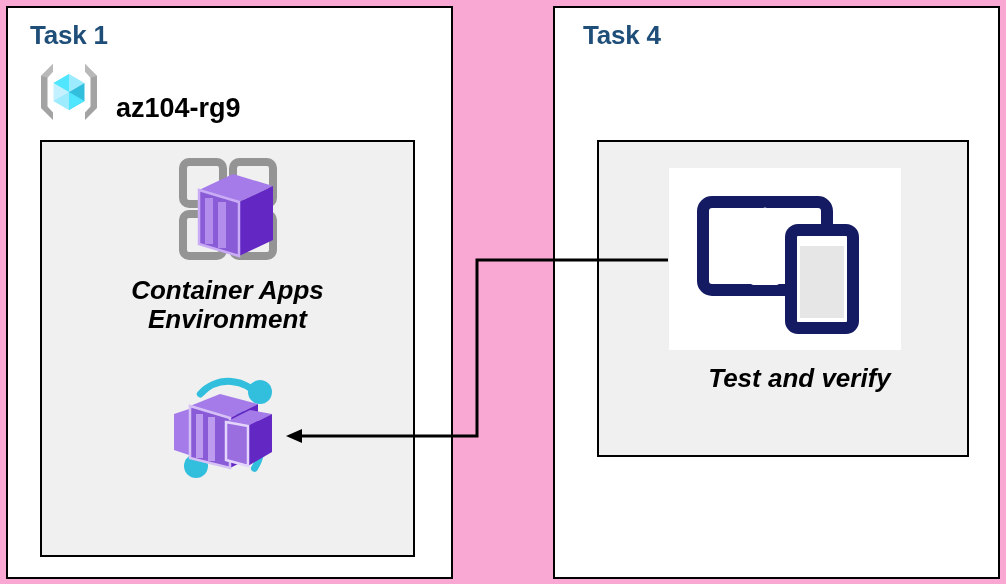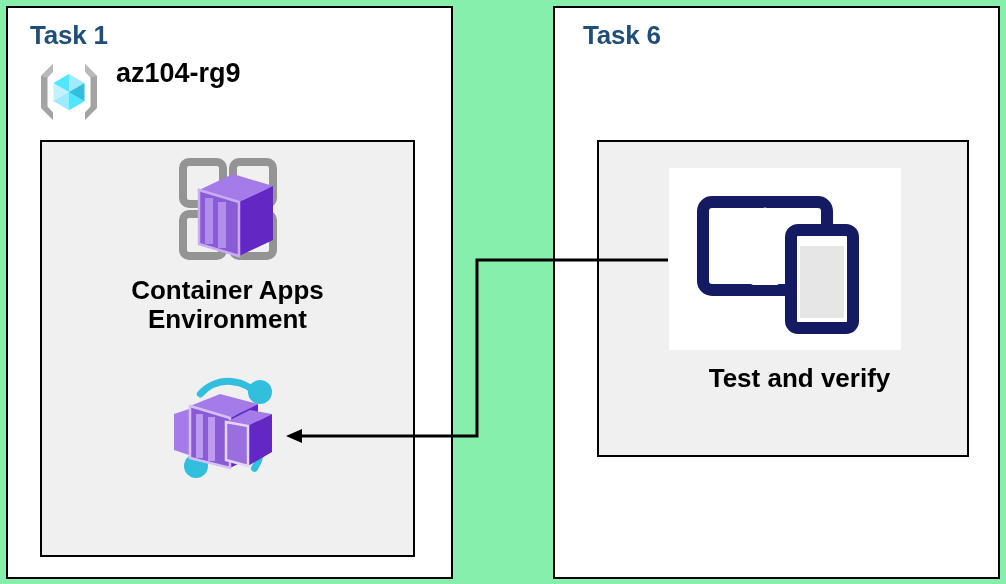--- a/index.html
+++ b/index.html
@@ -7,21 +7,21 @@
     padding: 0;
     background: #ffffff;
   }
   body {
     font-family: "Liberation Sans", sans-serif;
   }
   #canvas {
     position: relative;
     width: 1006px;
     height: 584px;
-    background: #86efac;
+    background: #f9a8d4;
     overflow: hidden;
   }
 
   
   .task-box {
     position: absolute;
     background: #ffffff;
     border: 2px solid #000000;
     box-sizing: border-box;
   }
@@ -38,21 +38,21 @@
   }
   #task1-title { left: 30px; top: 20px; }
   #task2-title { left: 583px; top: 20px; }
 
   
   #rg-row {
     position: absolute;
     left: 36px;
     top: 58px;
     display: flex;
-    align-items: flex-start;
+    align-items: flex-end;
     gap: 14px;
   }
   #rg-label {
     font-size: 27px;
     font-weight: bold;
     color: #000000;
     white-space: nowrap;
   }
 
   
@@ -64,20 +64,21 @@
   }
   #task1-inner { left: 40px;  top: 140px; width: 375px; height: 417px; }
   #task2-inner { left: 597px; top: 140px; width: 372px; height: 317px; }
 
   
   .node {
     position: absolute;
     display: flex;
     flex-direction: column;
     align-items: center;
+    font-style: italic;
   }
   .node-label {
     font-size: 26px;
     font-weight: bold;
     color: #000000;
     text-align: center;
     line-height: 1.12;
     white-space: pre-line;
     margin-top: 4px;
   }
@@ -186,21 +187,21 @@
         <path d="M64 50 L64 88 L86 94 L86 54 Z" fill="#9B6EE0"></path>
         <path d="M64 50 L86 54 L110 42 L88 38 Z" fill="#A47BE8"></path>
         <path d="M86 54 L86 94 L110 80 L110 42 Z" fill="#6327C4"></path>
         <path d="M64 50 L64 88 L86 94 L86 54 Z" fill="none" stroke="#E3D5FB" stroke-width="2.5"></path>
       </svg>
     </span>
   </div>
 
   <div id="task2-box" class="task-box"></div>
 
-  <div id="task2-title" class="task-title">Task 6</div>
+  <div id="task2-title" class="task-title">Task 4</div>
 
   <div id="task2-inner" class="inner-panel"></div>
 
   <div id="node-test" class="node">
     <span class="white-tile">
       <span>
         <svg width="180" height="150" viewBox="0 0 180 150">
 
           <rect x="8" y="18" width="124" height="88" rx="9" fill="none" stroke="#151B63" stroke-width="12"></rect>
           <circle cx="70" cy="26" r="2.6" fill="#ffffff"></circle>

